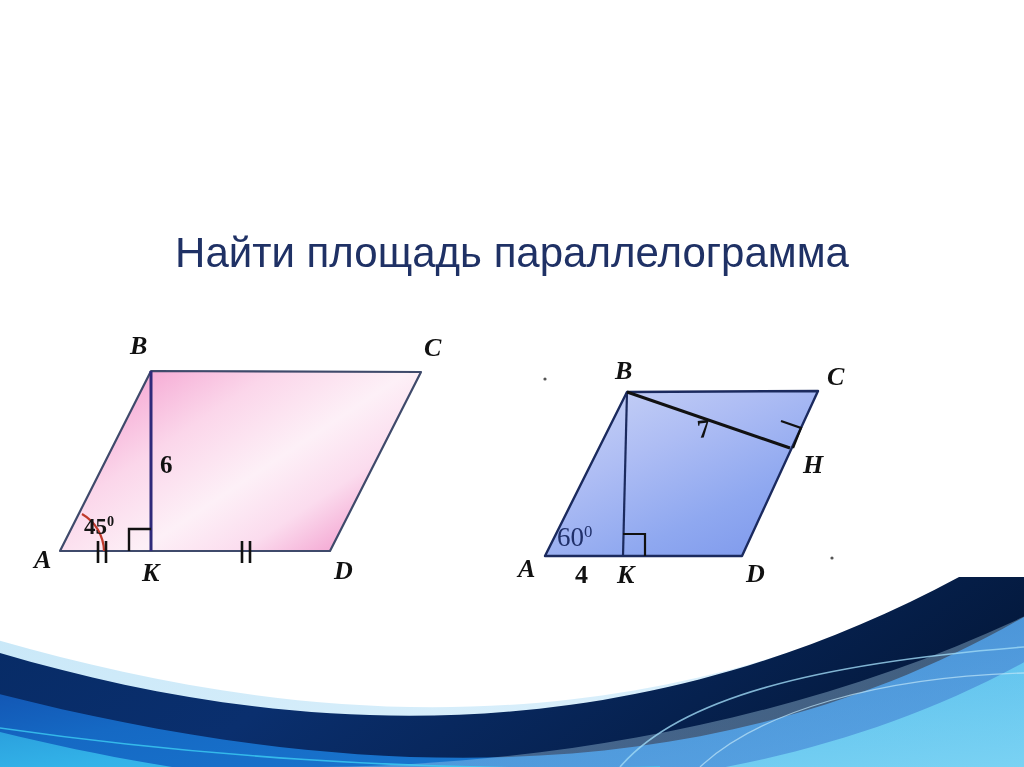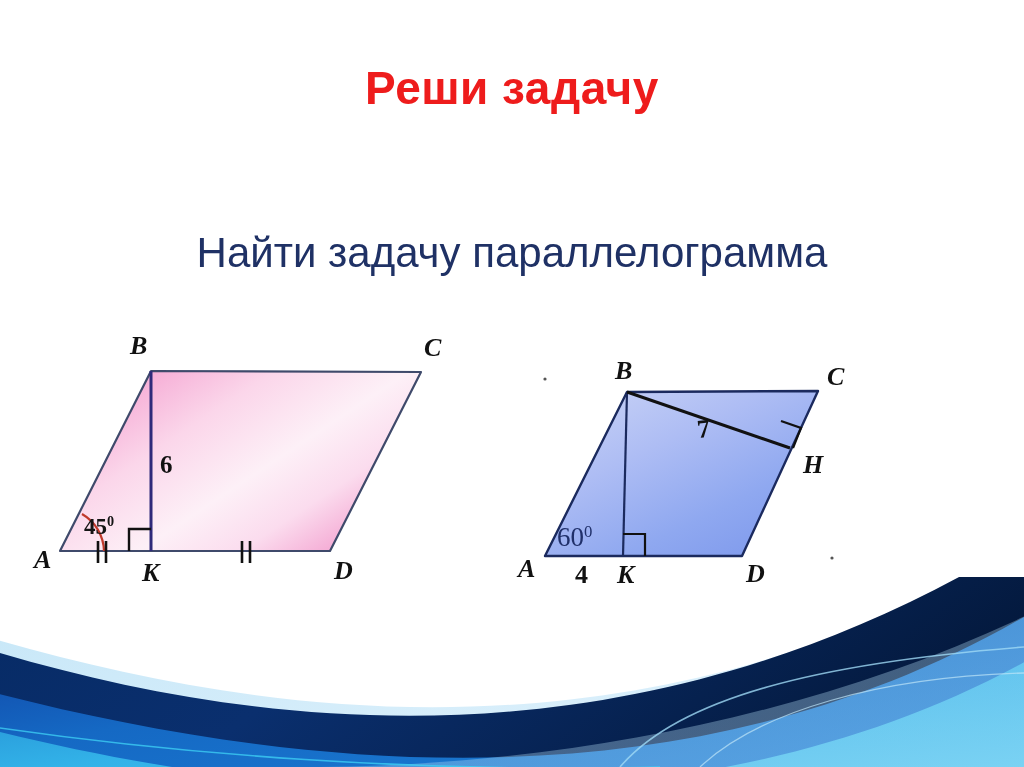--- a/index.html
+++ b/index.html
@@ -105,23 +105,22 @@
     width: 1024px;
     height: 190px;
     pointer-events: none;
   }
 </style>
 </head>
 <body>
 
 <div id="slide">
 
-  <div id="title">Реши задачу</div>
-
-  <div id="subtitle">Найти задачу параллелограмма</div>
+
+  <div id="subtitle">Найти площадь параллелограмма</div>
 
   <div class="figure" id="figure-1">
     <svg width="440" height="270" viewBox="0 0 440 270">
       <defs>
         <linearGradient id="pinkGrad" x1="0" y1="0" x2="1" y2="0.75">
           <stop offset="0%" stop-color="#f6f0f7"></stop>
           <stop offset="14%" stop-color="#f5a9d4"></stop>
           <stop offset="38%" stop-color="#fbd6ea"></stop>
           <stop offset="62%" stop-color="#fdf0f7"></stop>
           <stop offset="80%" stop-color="#fbdcee"></stop>

